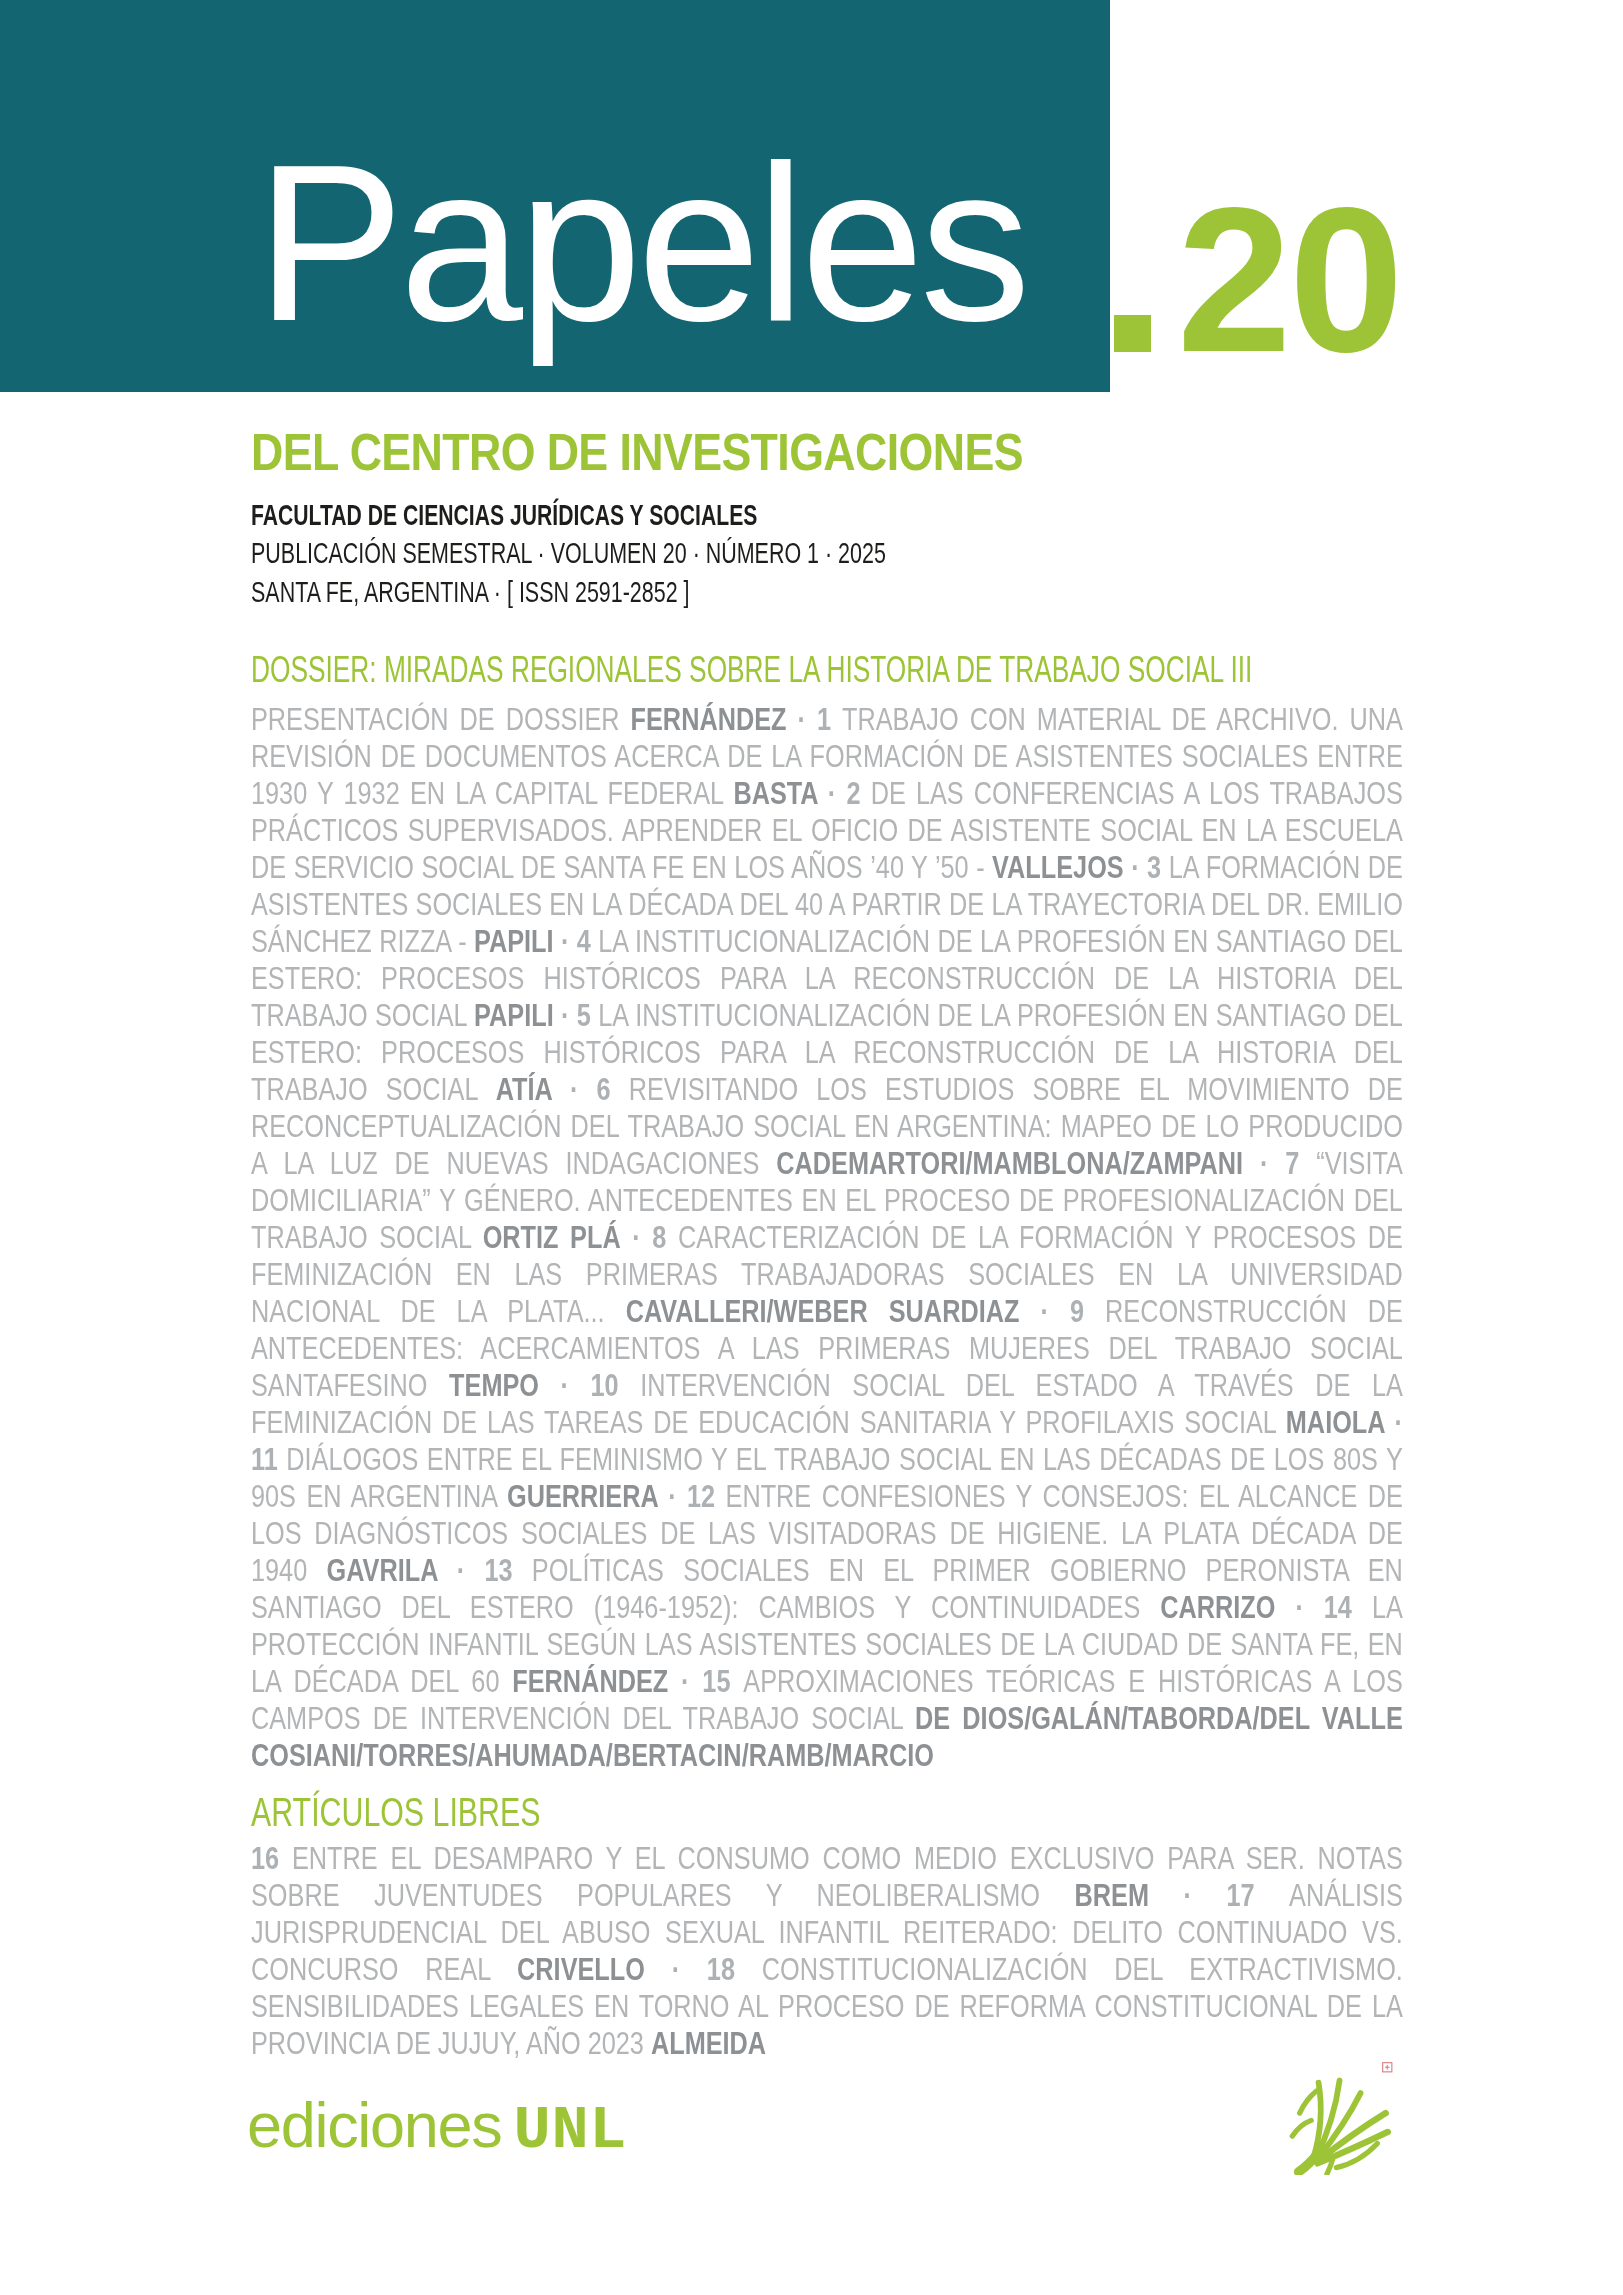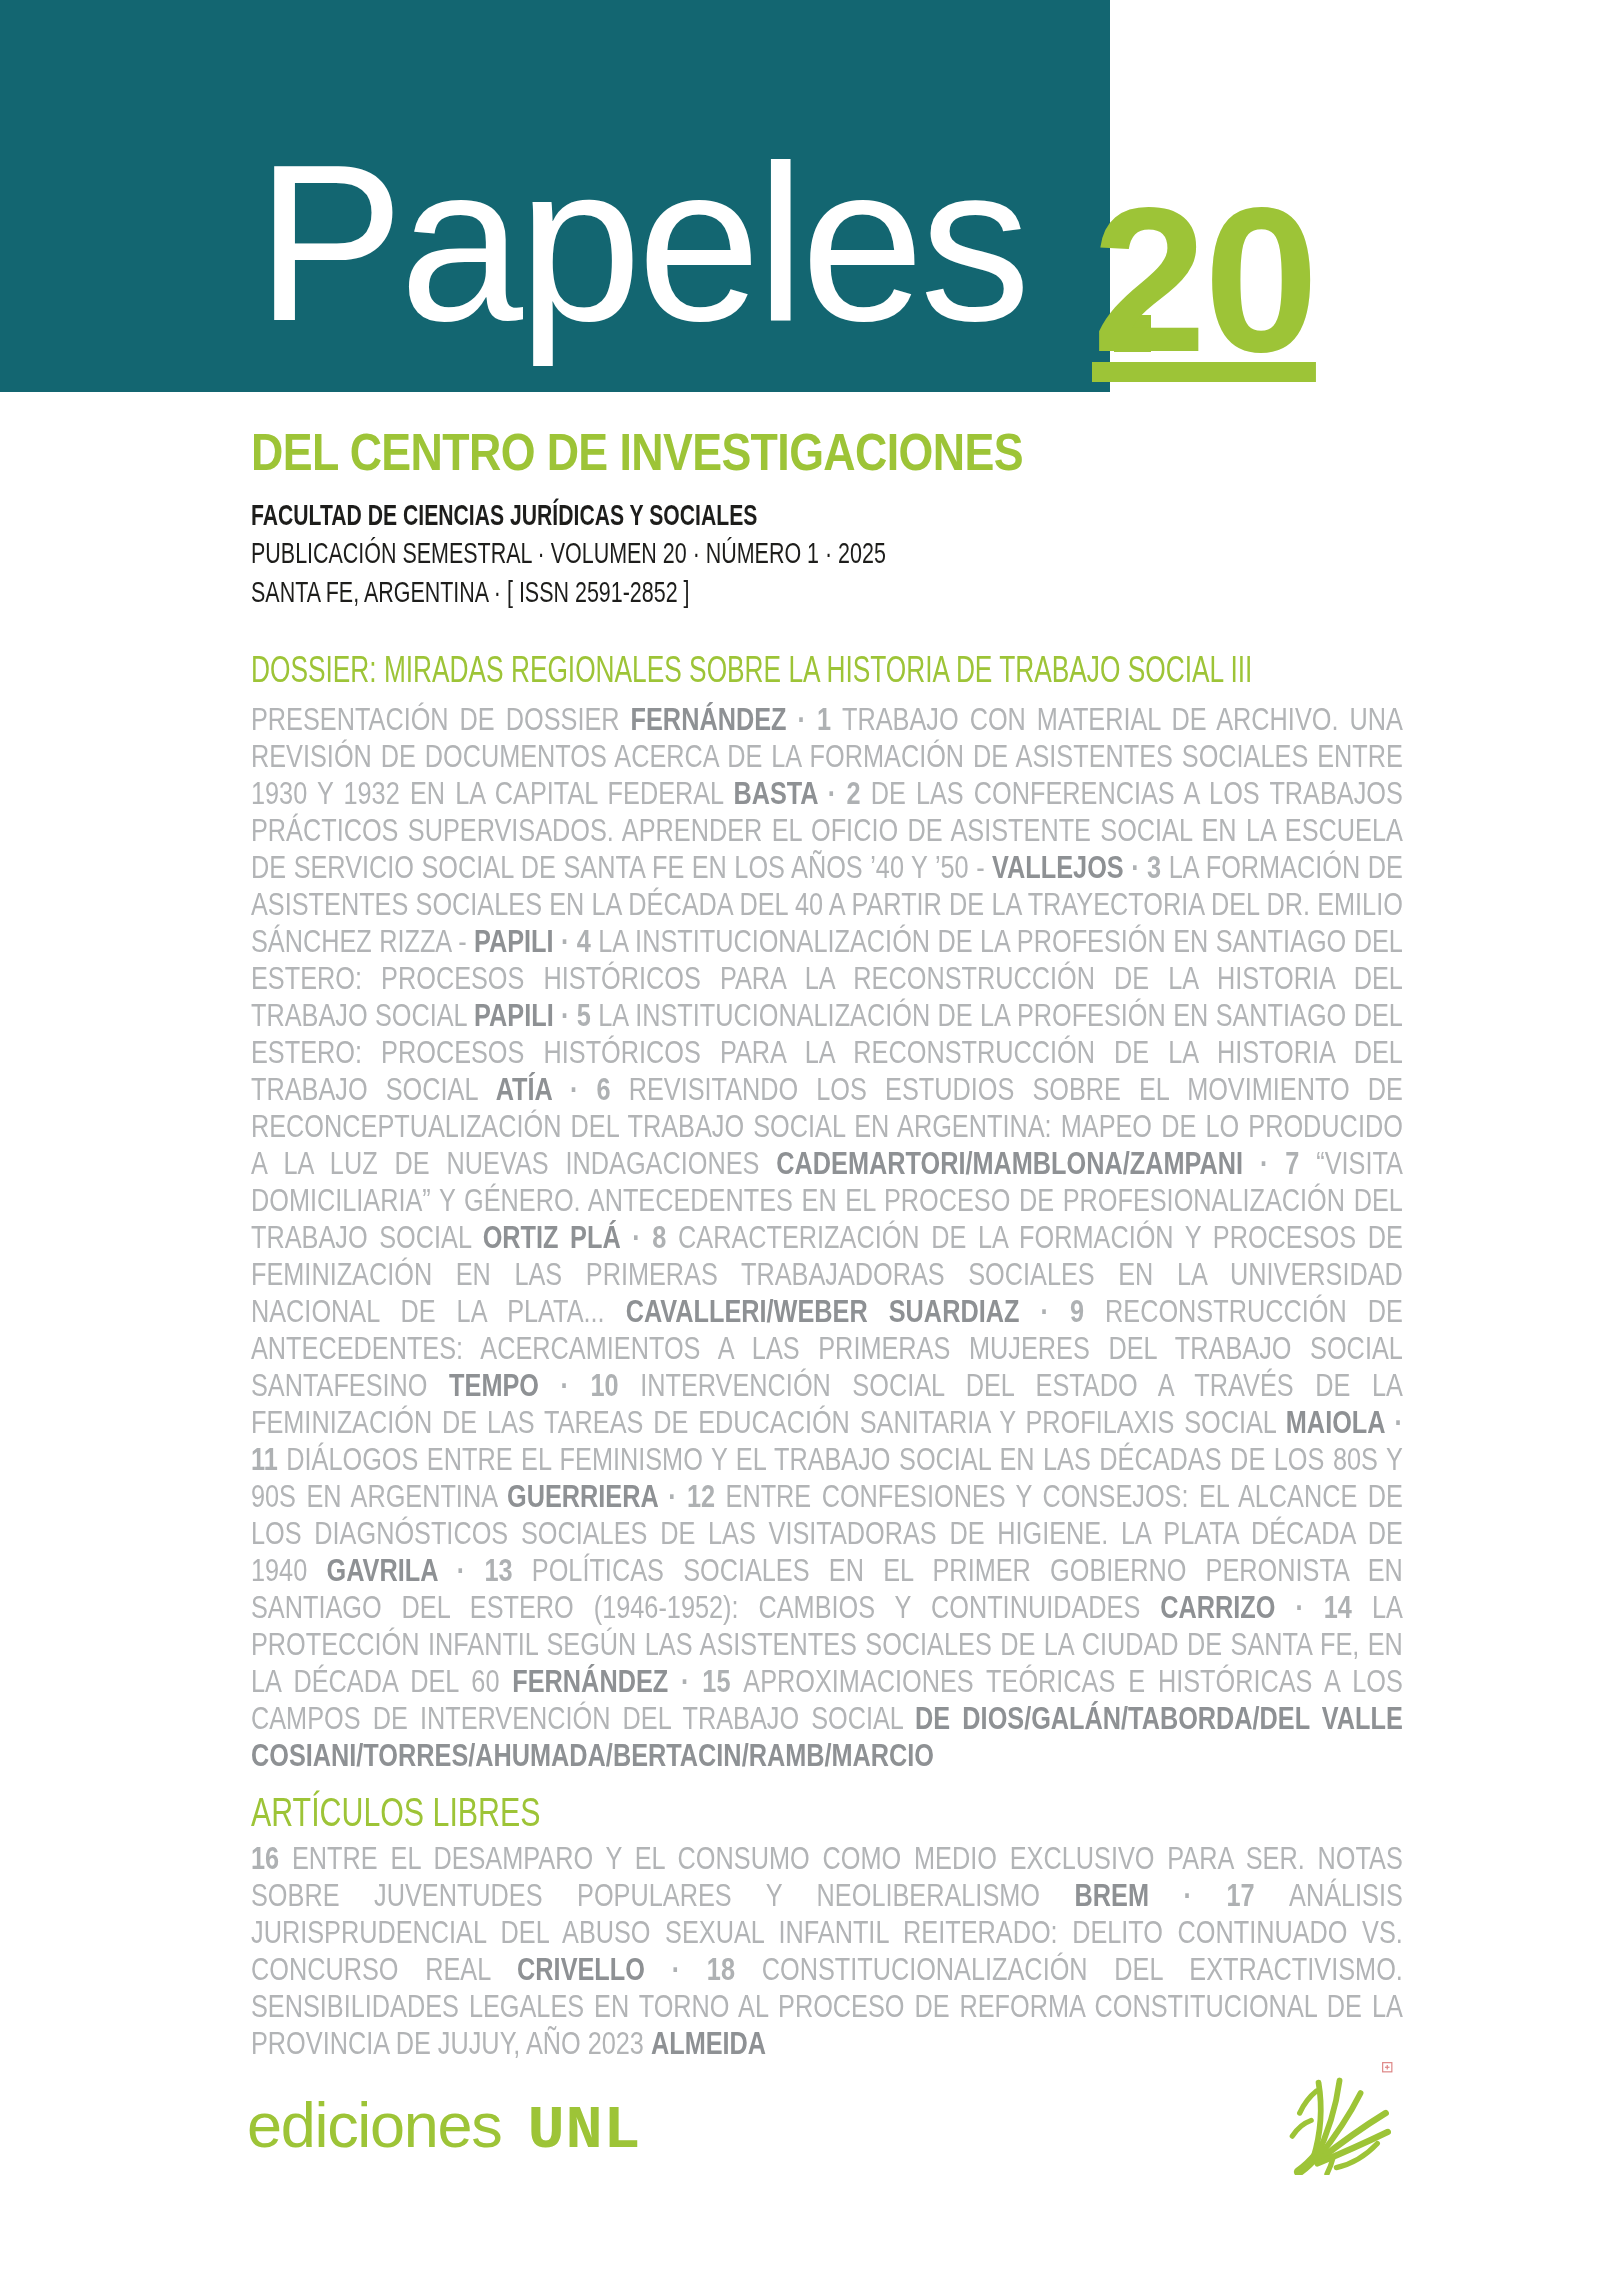--- a/index.html
+++ b/index.html
@@ -10,22 +10,22 @@
   body{width:1623px;height:2295px;position:relative;overflow:hidden;
        font-family:"Liberation Sans", sans-serif;color:var(--ink);}
   .page{position:absolute;inset:0;background:var(--white);}
 
   .teal-block{position:absolute;left:0;top:0;width:1110px;height:392px;background:var(--teal);}
 
   .journal-title{position:absolute;left:256px;top:132px;font-size:222px;line-height:1;
     color:var(--white);letter-spacing:-4.6px;white-space:nowrap;}
 
   .issue-dot{position:absolute;left:1114px;top:315px;width:37px;height:37px;background:var(--green);}
-  .issue-number{position:absolute;left:1092px;top:177px;font-size:206px;font-weight:700;line-height:1;
-    color:var(--green);letter-spacing:-2.6px;white-space:nowrap;text-decoration:underline;}
+  .issue-number{position:absolute;left:1177px;top:177px;font-size:206px;font-weight:700;line-height:1;
+    color:var(--green);letter-spacing:-2.6px;white-space:nowrap;}
 
   .subtitle{position:absolute;left:251px;top:426px;font-size:52px;font-weight:700;line-height:1;
     color:var(--green);transform:scaleX(.86);transform-origin:0 0;white-space:nowrap;letter-spacing:-0.7px;}
 
   .meta-line{position:absolute;left:251px;line-height:1;white-space:nowrap;transform-origin:0 0;color:var(--ink);}
   .faculty-line{top:500px;font-size:29.4px;font-weight:700;transform:scaleX(.72);}
   .publication-line{top:539px;font-size:29px;transform:scaleX(.74);}
   .issn-line{top:578px;font-size:29px;transform:scaleX(.74);}
 
   .section-heading{position:absolute;left:251px;line-height:1;color:var(--green);
@@ -34,21 +34,21 @@
   .articles-heading{top:1792px;font-size:41px;transform:scaleX(.74);}
 
   .contents-par{position:absolute;left:251px;width:1458px;font-size:32px;line-height:37px;
     text-align:justify;transform:scaleX(.79);transform-origin:0 0;color:var(--body-gray);}
   .dossier-contents{top:701px;}
   .articles-contents{top:1840px;}
   .seg-text{color:var(--body-gray);font-weight:400;}
   .seg-author{color:var(--author-gray);font-weight:700;}
   .seg-num{color:var(--num-gray);font-weight:700;}
 
-  .publisher-logo{position:absolute;left:247px;top:2094px;display:flex;align-items:baseline;gap:26px;
+  .publisher-logo{position:absolute;left:247px;top:2094px;display:flex;align-items:baseline;gap:12px;
     color:var(--green);line-height:1;}
   .publisher-name{font-size:63px;letter-spacing:-1.3px;}
   .publisher-acronym{font-size:62px;font-weight:700;font-family:Liberation Mono, monospace;letter-spacing:0.7px;}
 
   .plant-icon{position:absolute;left:1286px;top:2070px;width:105px;height:105px;}
   .plus-box{position:absolute;left:1382px;top:2062px;width:10.5px;height:10.5px;}
 </style>
 </head>
 <body>
 

